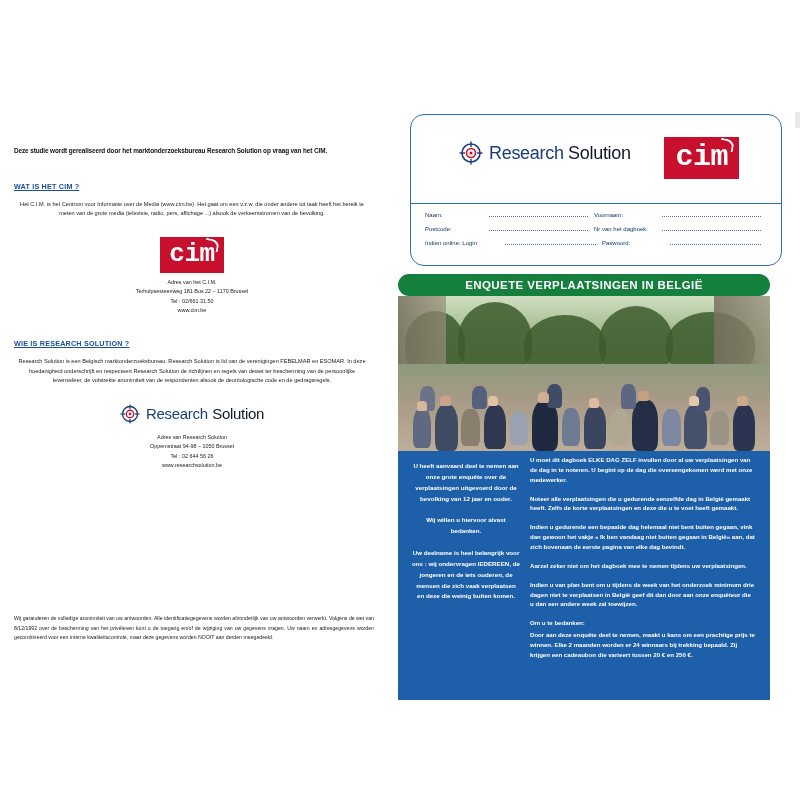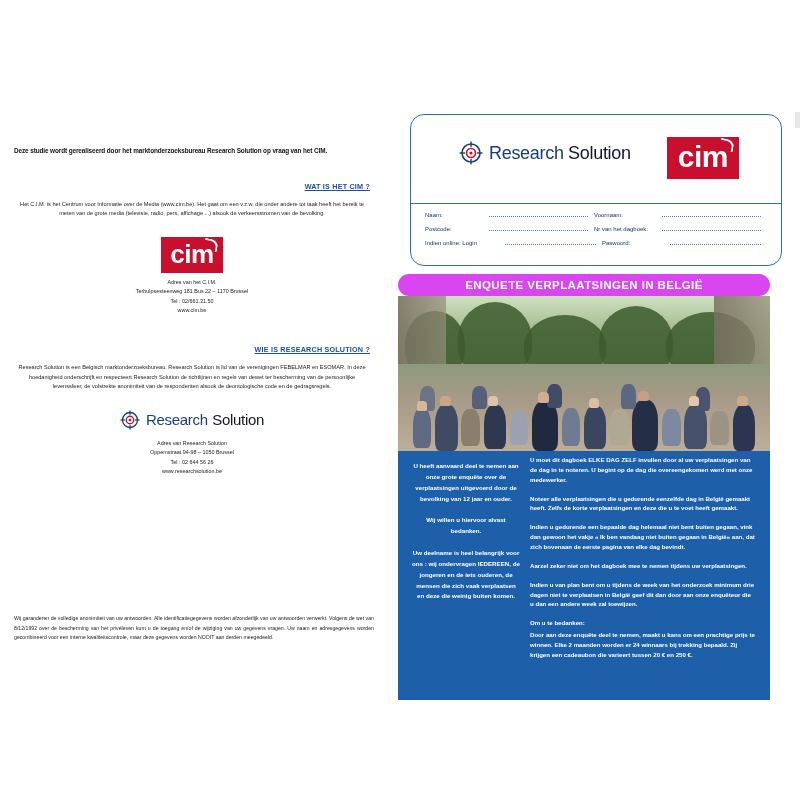--- a/index.html
+++ b/index.html
@@ -28,21 +28,21 @@
     font-weight: bold;
     color: #111;
     text-align: left;
     line-height: 1.5;
     letter-spacing: -0.1px;
   }
   .sec-title {
     color: #1a4fa0;
     font-weight: bold;
     font-size: 7.2px;
-    text-align: right;
+    text-align: left;
     text-decoration: underline;
     margin-top: 26px;
     letter-spacing: 0.2px;
   }
   .sec-body {
     font-size: 5.6px;
     line-height: 1.75;
     text-align: center;
     color: #222;
     margin-top: 9px;
@@ -54,21 +54,21 @@
     color: #222;
     margin-top: 5px;
   }
   .logo-block { text-align: center; margin-top: 18px; }
 
   
   .cim-logo {
     display: inline-block;
     background: #c8102e;
     color: #ffffff;
-    font-family: Liberation Sans, sans-serif;
+    font-family: Liberation Mono, monospace;
     font-weight: bold;
     font-size: 26px;
     letter-spacing: -0.5px;
     padding: 4px 9px 6px 9px;
     line-height: 1;
     position: relative;
   }
   .cim-logo .swoosh {
     position: absolute;
     right: 5px; top: 2px;
@@ -162,21 +162,21 @@
     position: absolute;
     left: 386px; top: 274px;
     width: 396px; height: 426px;
     background: #ffffff;
     overflow: hidden;
   }
   .banner {
     position: absolute;
     left: 12px; top: 0;
     width: 372px; height: 22px;
-    background: #d946ef;
+    background: #15803d;
     border-radius: 11px;
     color: #ffffff;
     font-size: 11.5px;
     font-weight: bold;
     letter-spacing: 0.4px;
     display: flex;
     align-items: center;
     justify-content: center;
   }
   .photo {
@@ -281,21 +281,21 @@
       </span>
     </div>
 
     <div class="addr">
       <div>Adres van het C.I.M.</div>
       <div>Terhulpsesteenweg 181 Bus 22 – 1170 Brussel</div>
       <div>Tel : 02/661.31.50</div>
       <div>www.cim.be</div>
     </div>
 
-    <div class="sec-title" style="margin-top:30px;">WIE IS RESEARCH SOLUTION ?</div>
+    <div class="sec-title" style="margin-top:24px;">WIE IS RESEARCH SOLUTION ?</div>
     <div class="sec-body">Research Solution is een Belgisch marktonderzoeksbureau. Research Solution is lid van de verenigingen  FEBELMAR en ESOMAR. In deze hoedanigheid onderschrijft en respecteert Research Solution de richtlijnen en regels van dewet ter bescherming van de persoonlijke levenssfeer, de volstrekte anonimiteit van de respondenten alsook de deontologische code en de gedragsregels.</div>
 
     <div class="logo-block">
       <span class="rs-logo">
         <span class="rs-mark">
           <svg viewBox="0 0 24 24" width="20" height="20" aria-hidden="true">
             <circle cx="12" cy="12" r="9" fill="none" stroke="#1a3d7c" stroke-width="1.6"></circle>
             <circle cx="12" cy="12" r="4.5" fill="none" stroke="#c8102e" stroke-width="1.6"></circle>
             <circle cx="12" cy="12" r="1.6" fill="#c8102e"></circle>
             <line x1="12" y1="0.5" x2="12" y2="6" stroke="#1a3d7c" stroke-width="1.4"></line>

